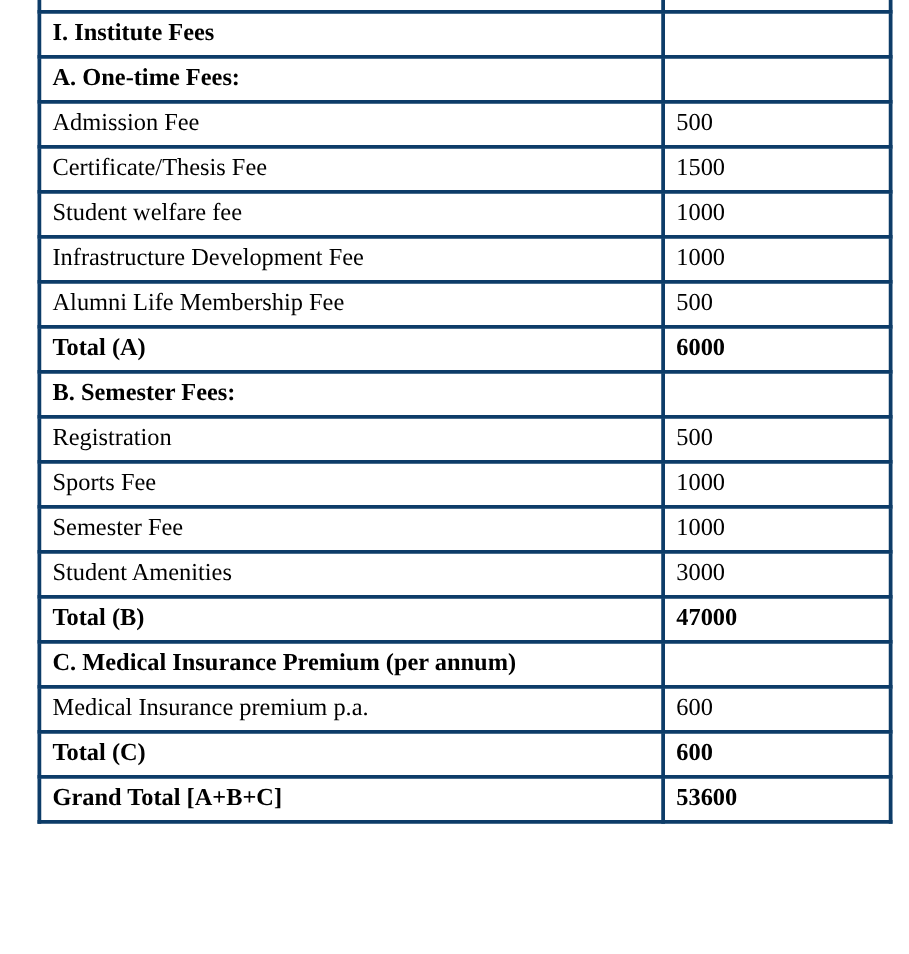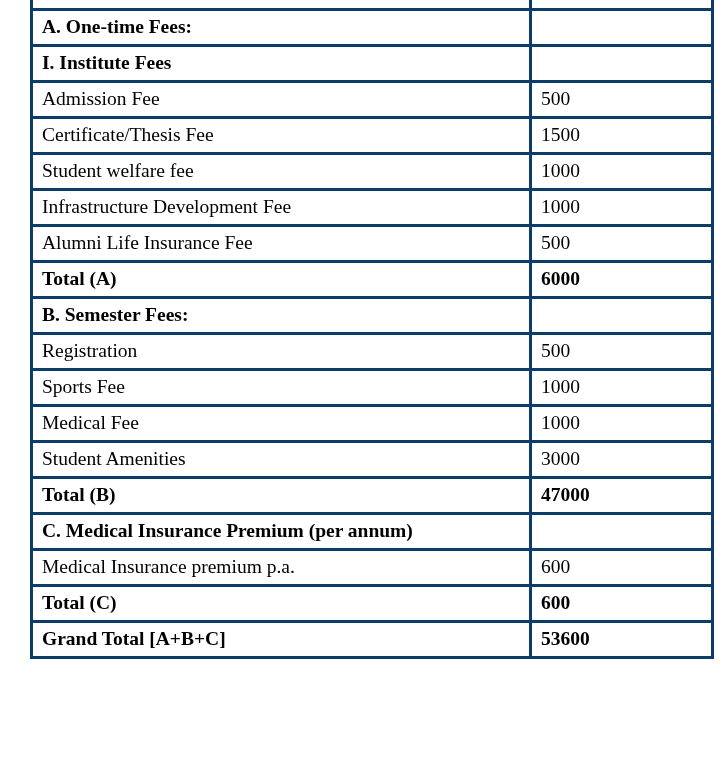--- a/index.html
+++ b/index.html
@@ -81,65 +81,65 @@
 
       <thead>
         <tr>
           <th>Description</th>
           <th>Amount (in Rs.)</th>
         </tr>
       </thead>
 
       <tbody id="table-body">
           <tr class="bold-row">
-            <td class="desc">A. One-time Fees:</td>
+            <td class="desc">I. Institute Fees</td>
             <td class="amount"></td>
           </tr>
           <tr class="bold-row">
-            <td class="desc">I. Institute Fees</td>
+            <td class="desc">A. One-time Fees:</td>
             <td class="amount"></td>
           </tr>
           <tr>
             <td class="desc">Admission Fee</td>
             <td class="amount">500</td>
           </tr>
           <tr>
             <td class="desc">Certificate/Thesis Fee</td>
             <td class="amount">1500</td>
           </tr>
           <tr>
             <td class="desc">Student welfare fee</td>
             <td class="amount">1000</td>
           </tr>
           <tr>
             <td class="desc">Infrastructure Development Fee</td>
             <td class="amount">1000</td>
           </tr>
           <tr>
-            <td class="desc">Alumni Life Insurance Fee</td>
+            <td class="desc">Alumni Life Membership Fee</td>
             <td class="amount">500</td>
           </tr>
           <tr class="bold-row">
             <td class="desc">Total (A)</td>
             <td class="amount">6000</td>
           </tr>
           <tr class="bold-row">
             <td class="desc">B. Semester Fees:</td>
             <td class="amount"></td>
           </tr>
           <tr>
             <td class="desc">Registration</td>
             <td class="amount">500</td>
           </tr>
           <tr>
             <td class="desc">Sports Fee</td>
             <td class="amount">1000</td>
           </tr>
           <tr>
-            <td class="desc">Medical Fee</td>
+            <td class="desc">Semester Fee</td>
             <td class="amount">1000</td>
           </tr>
           <tr>
             <td class="desc">Student Amenities</td>
             <td class="amount">3000</td>
           </tr>
           <tr class="bold-row">
             <td class="desc">Total (B)</td>
             <td class="amount">47000</td>
           </tr>

